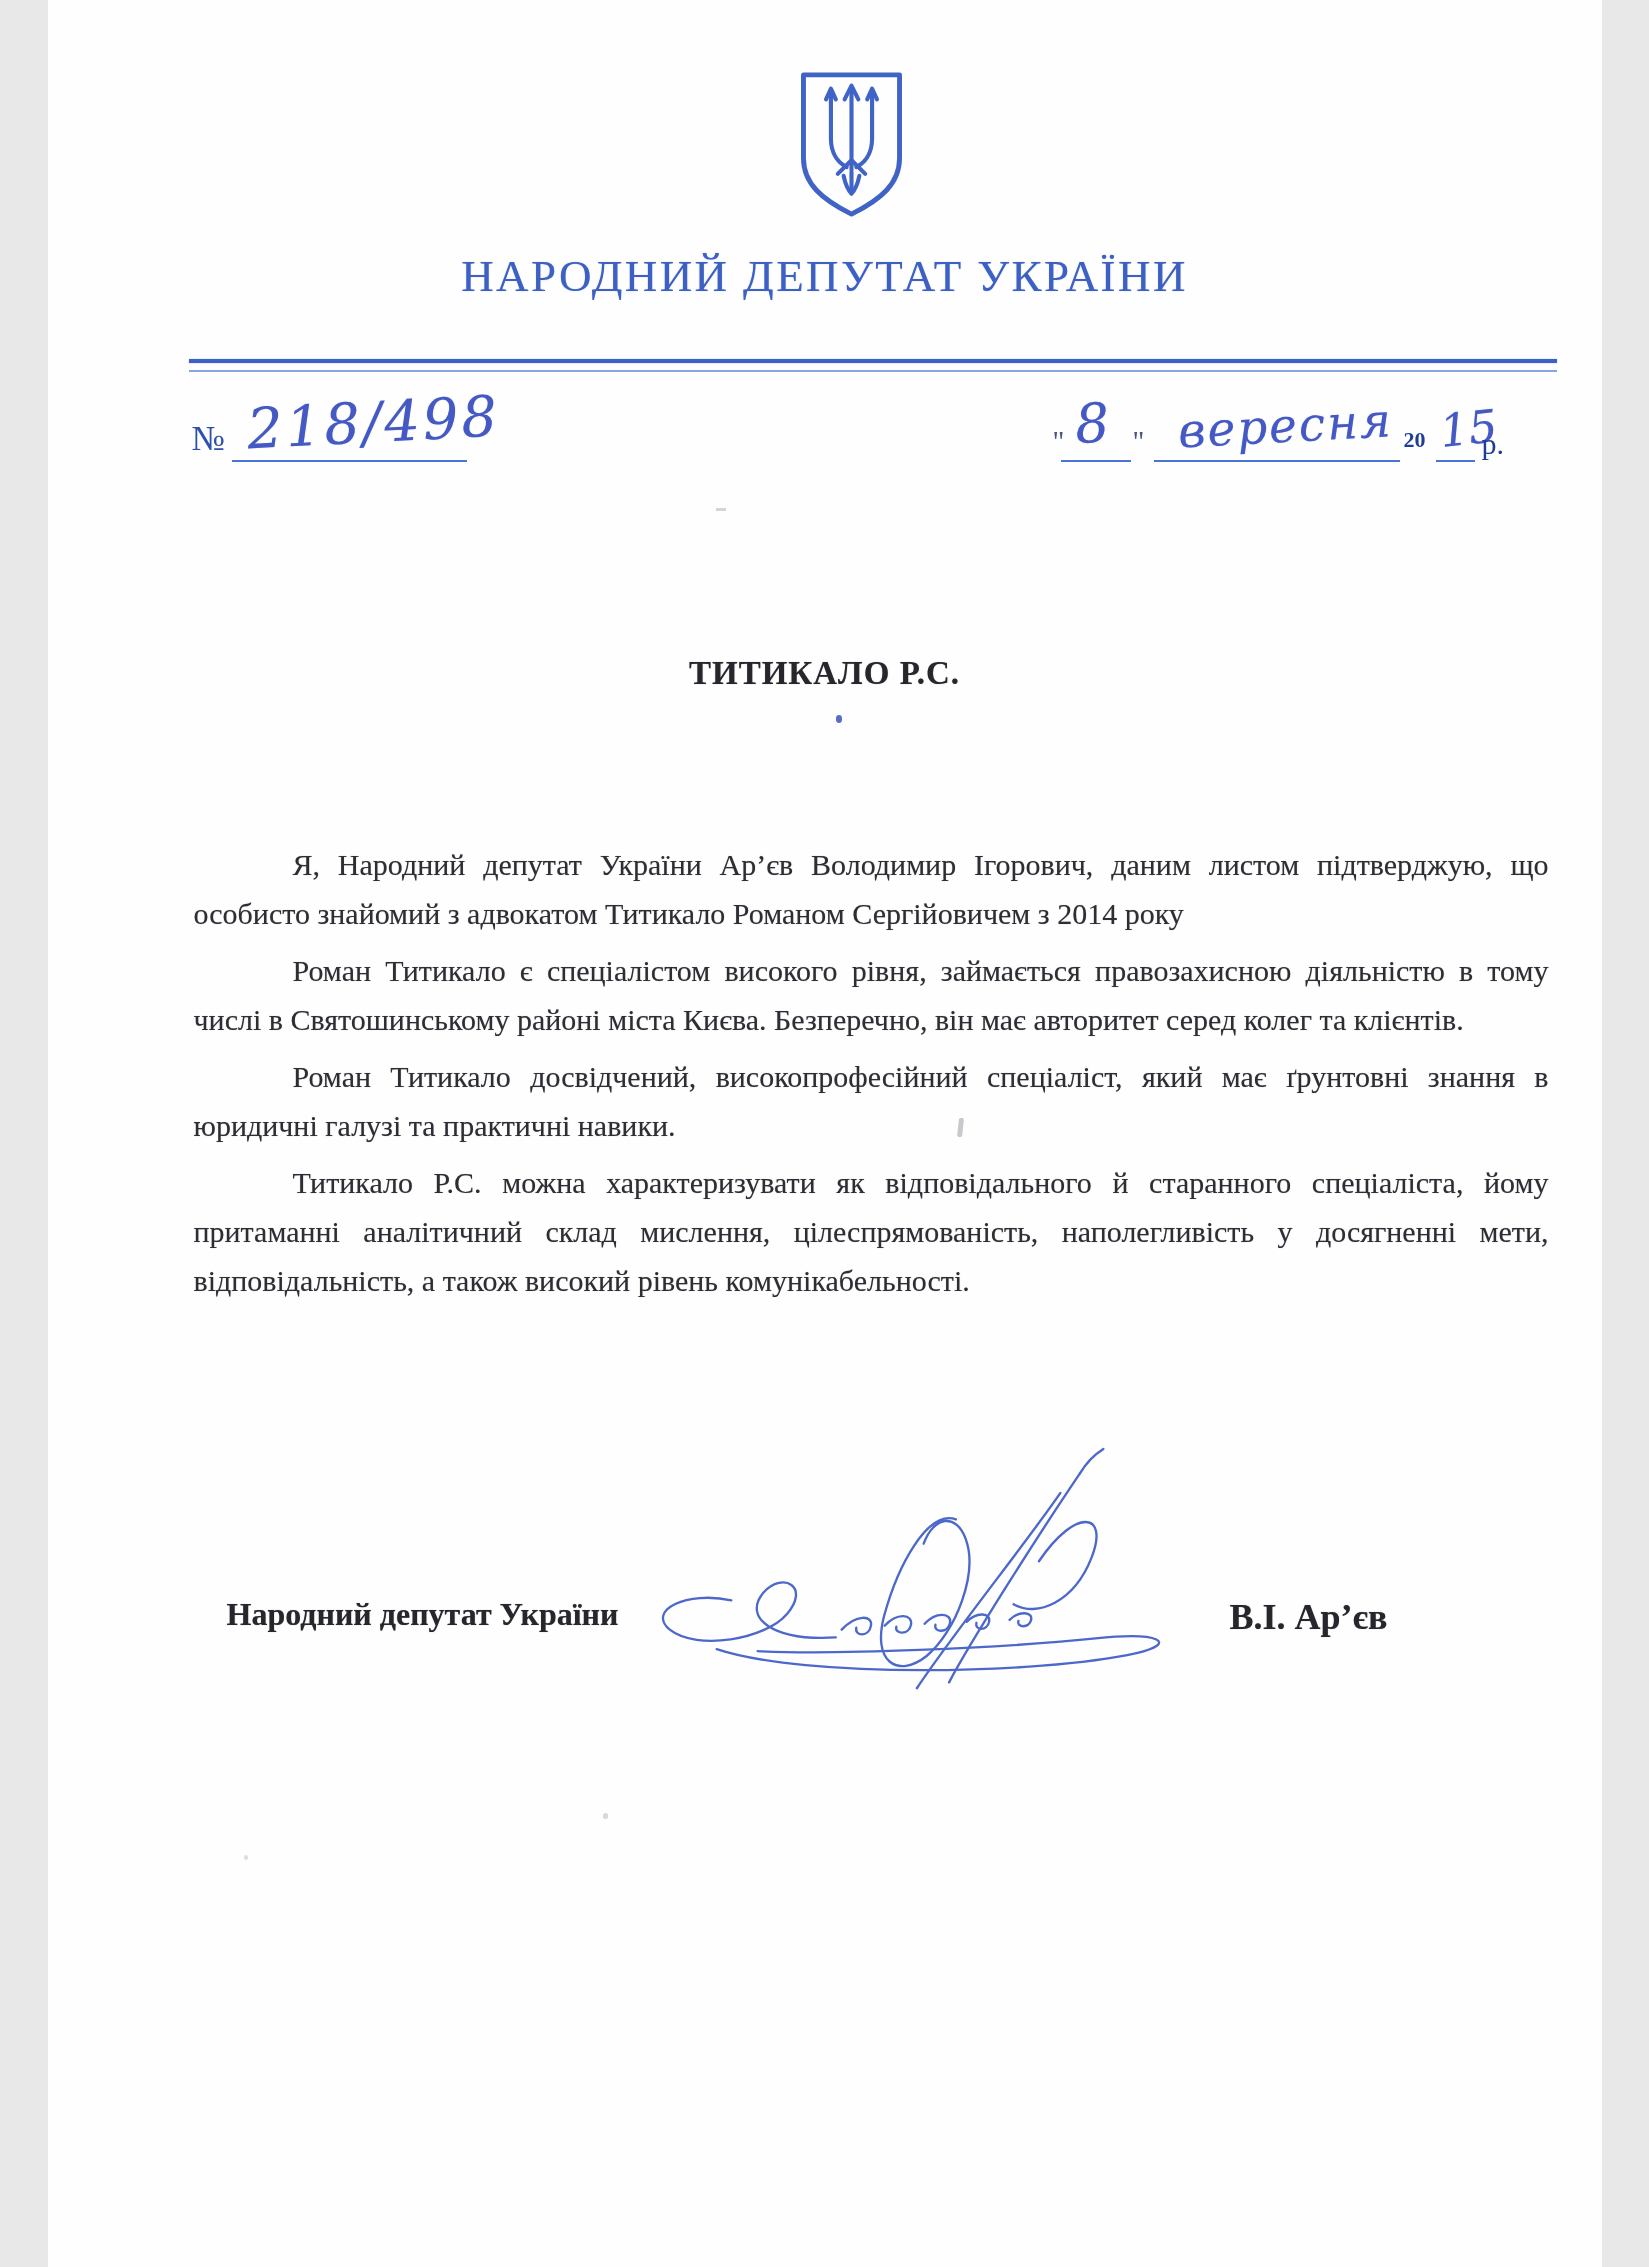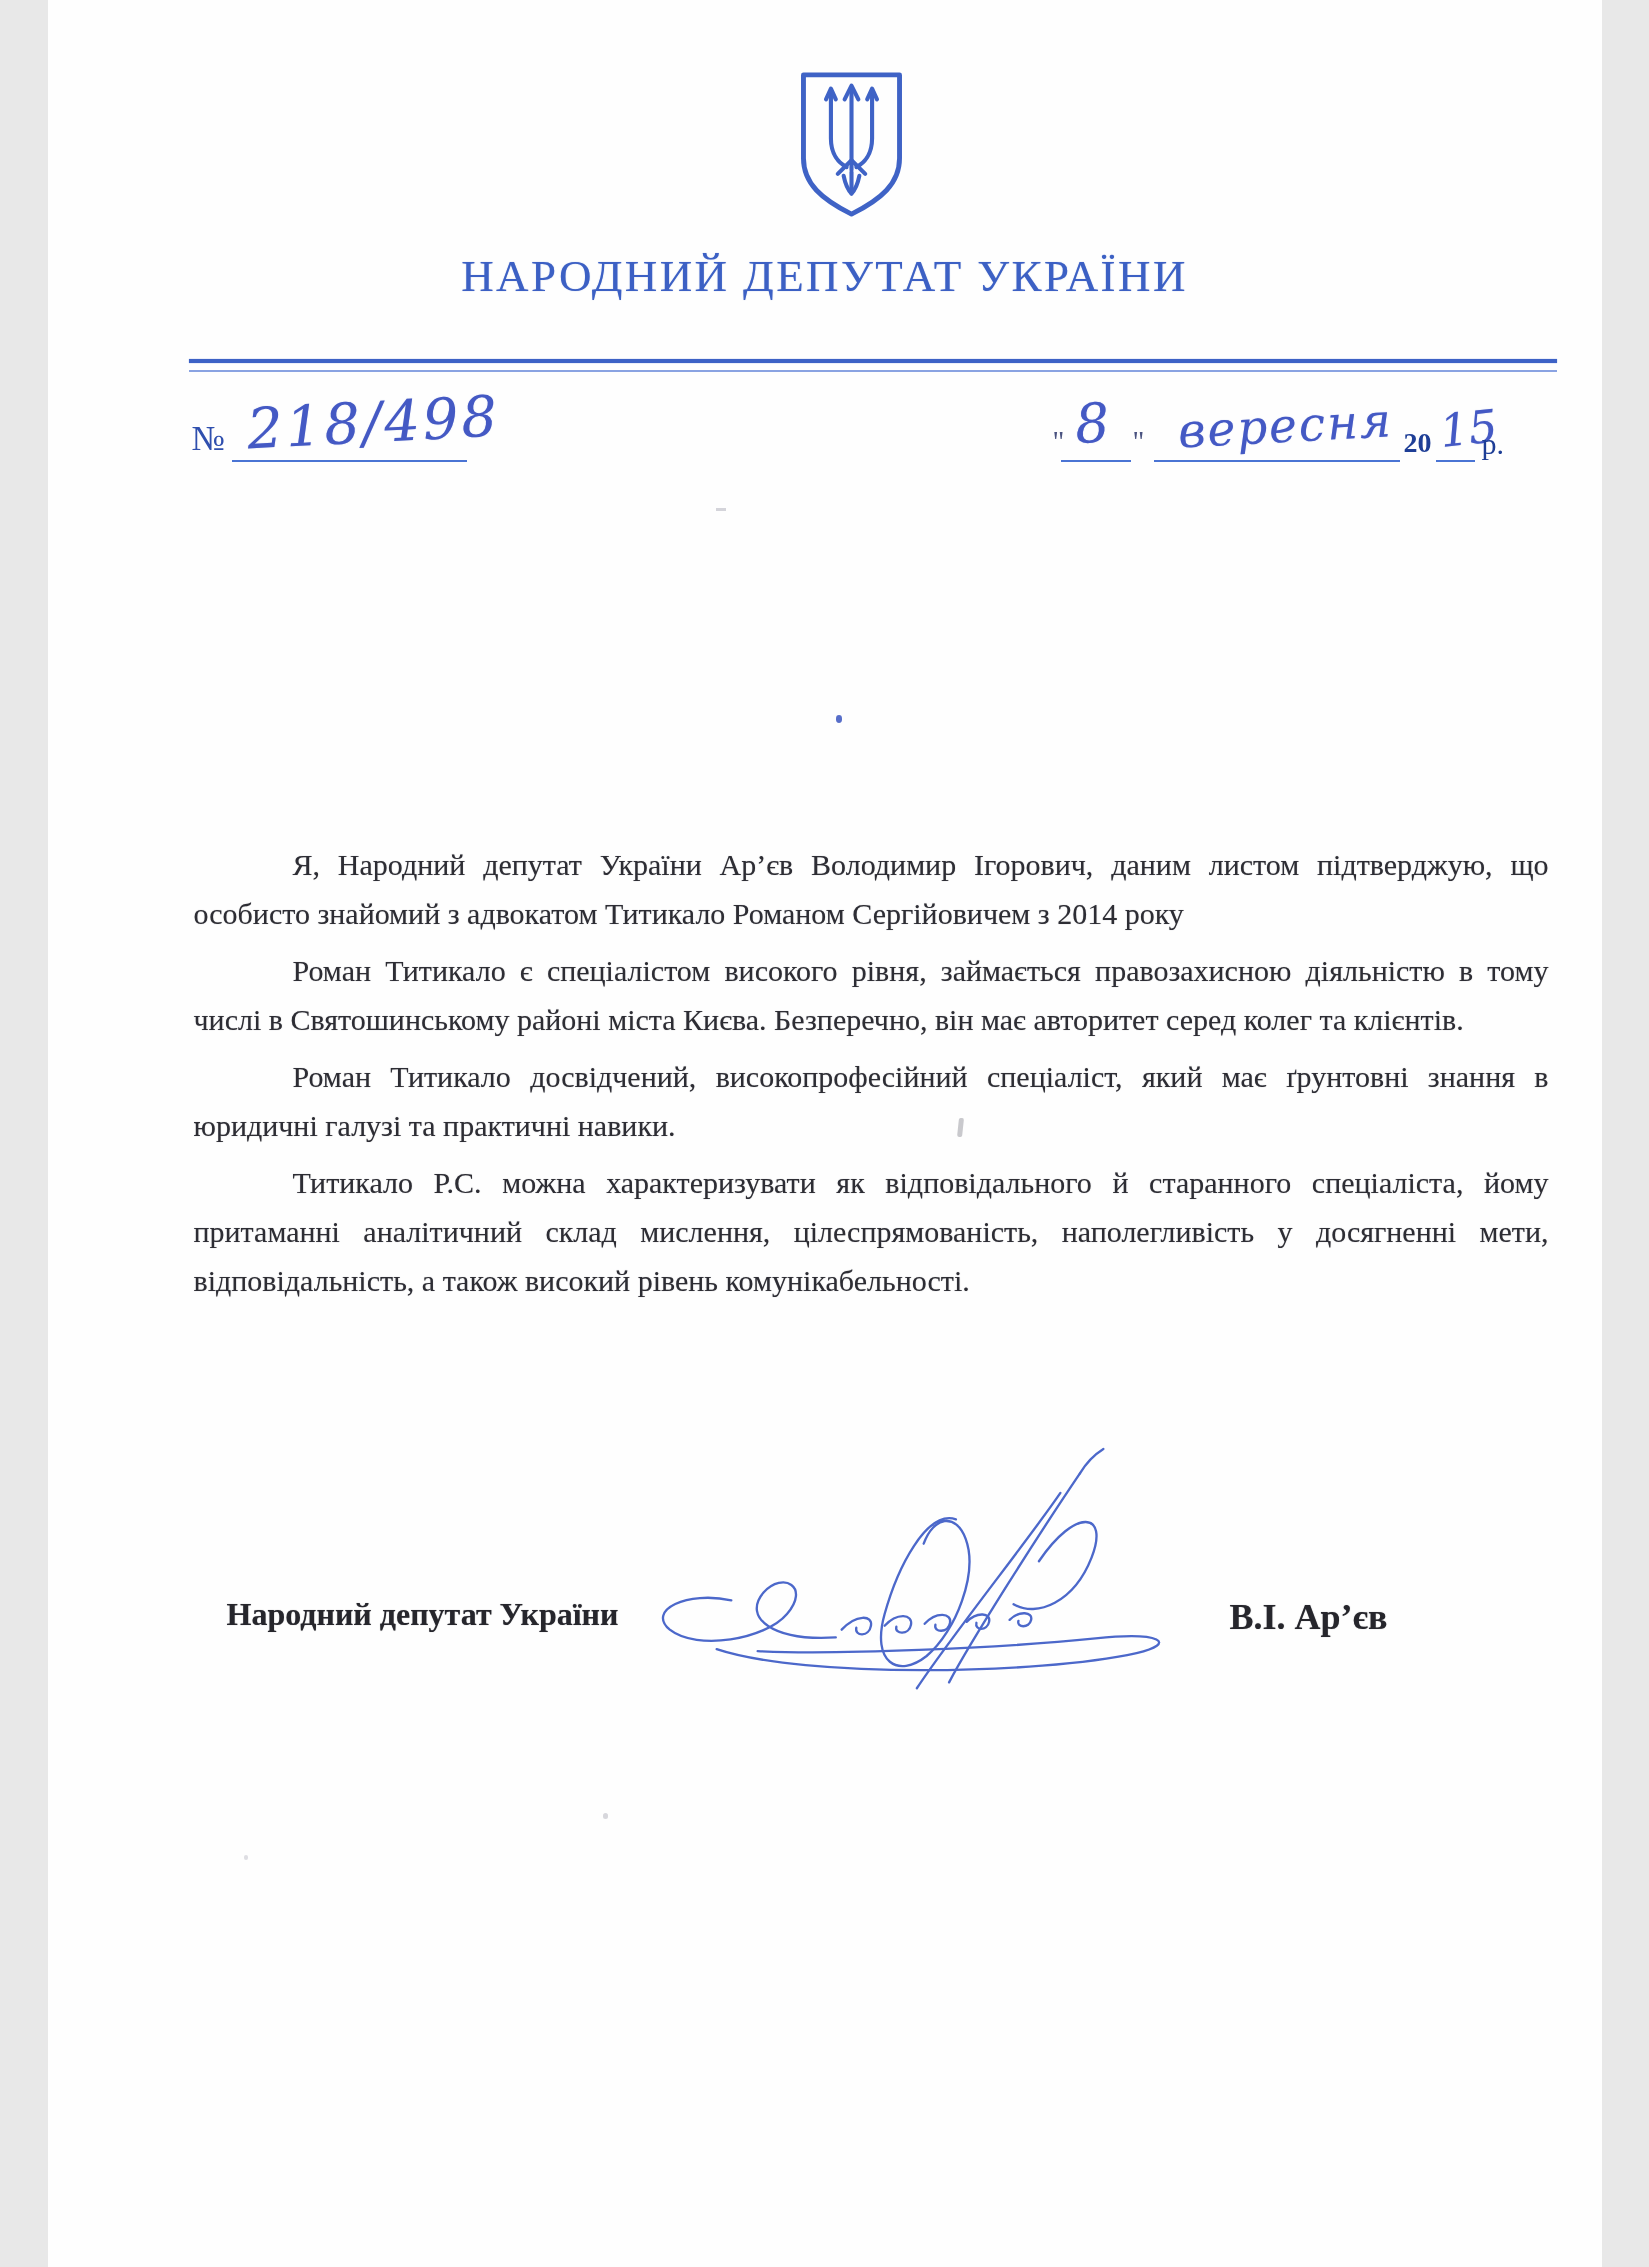--- a/index.html
+++ b/index.html
@@ -44,21 +44,21 @@
   .num-sign { position:absolute; left:144px; top:419px; font-size:35px; color:#2f4fae; }
   .ref-number { position:absolute; left:199px; top:390px; font-size:56px; letter-spacing:2.9px; transform:rotate(-3deg); }
   .ref-underline { position:absolute; left:184px; top:460px; width:235px; height:1.9px; background:#4a74d4; }
 
   .day-quote-open  { position:absolute; left:1005px; top:425px; font-size:29px; color:#4a5380; }
   .day-value       { position:absolute; left:1027px; top:392px; font-size:54px; transform:rotate(-4deg); }
   .day-underline   { position:absolute; left:1013px; top:460px; width:70px; height:1.9px; background:#4a74d4; }
   .day-quote-close { position:absolute; left:1085px; top:425px; font-size:29px; color:#4a5380; }
   .month-underline { position:absolute; left:1106px; top:460px; width:246px; height:1.9px; background:#4a74d4; }
   .month-value     { position:absolute; left:1130px; top:398px; font-size:47px; transform:rotate(-3deg); letter-spacing:1.9px; }
-  .year-prefix     { position:absolute; left:1356px; top:427px; font-size:28px; font-weight:bold; color:#1e3e96; }
+  .year-prefix     { position:absolute; left:1356px; top:427px; font-size:22px; font-weight:bold; color:#1e3e96; }
   .year-value      { position:absolute; left:1392px; top:402px; font-size:45px; transform:rotate(-6deg); }
   .year-underline  { position:absolute; left:1388px; top:460px; width:39px; height:1.9px; background:#4a74d4; }
   .year-suffix     { position:absolute; left:1434px; top:427px; font-size:30px; color:#1e3e96; }
 
   
   .letter-title {
     position:absolute; left:0; top:650px; width:100%;
     text-align:center; color:#26262c;
     font-weight:bold; font-size:33px; line-height:47px;
     letter-spacing:1px;
@@ -134,20 +134,21 @@
   <span class="hand day-value">8</span>
   <span class="day-quote-close">"</span>
   <span class="month-underline"></span>
   <span class="hand month-value">вересня</span>
   <span class="year-prefix">20</span>
   <span class="year-underline"></span>
   <span class="hand year-value">15</span>
   <span class="year-suffix">р.</span>
 
   <div class="letter-title">
+    <div>ТИТИКАЛО Р.С.</div>
   </div>
 
   <div class="body-text">
     <p>Я, Народний депутат України Ар’єв Володимир Ігорович, даним листом підтверджую, що особисто знайомий з адвокатом Титикало Романом Сергійовичем з 2014 року</p>
     <p>Роман Титикало є спеціалістом високого рівня, займається правозахисною діяльністю в тому числі в Святошинському районі міста Києва. Безперечно, він має авторитет серед колег та клієнтів.</p>
     <p>Роман Титикало досвідчений, високопрофесійний спеціаліст, який має ґрунтовні знання в юридичні галузі та практичні навики.</p>
     <p>Титикало Р.С. можна характеризувати як відповідального й старанного спеціаліста, йому притаманні аналітичний склад мислення, цілеспрямованість, наполегливість у досягненні мети, відповідальність, а також високий рівень комунікабельності.</p>
   </div>
 
   <div class="sig-label">Народний депутат України</div>

